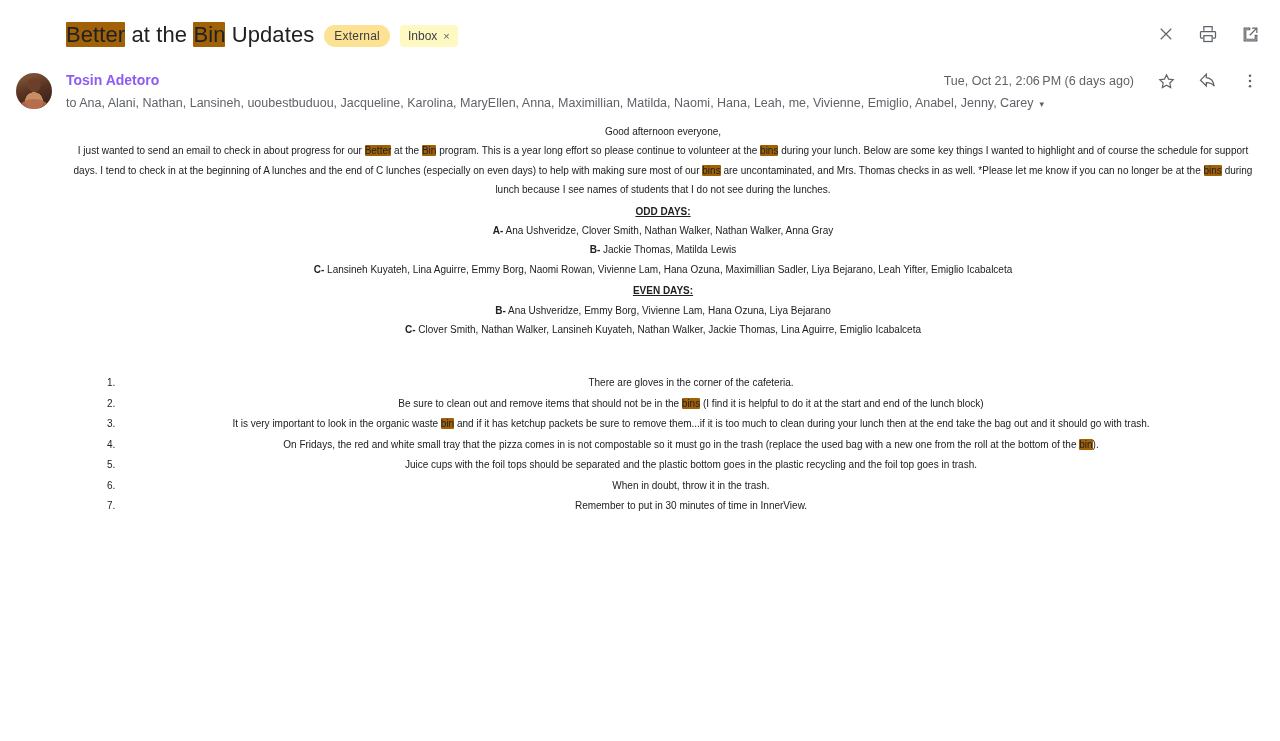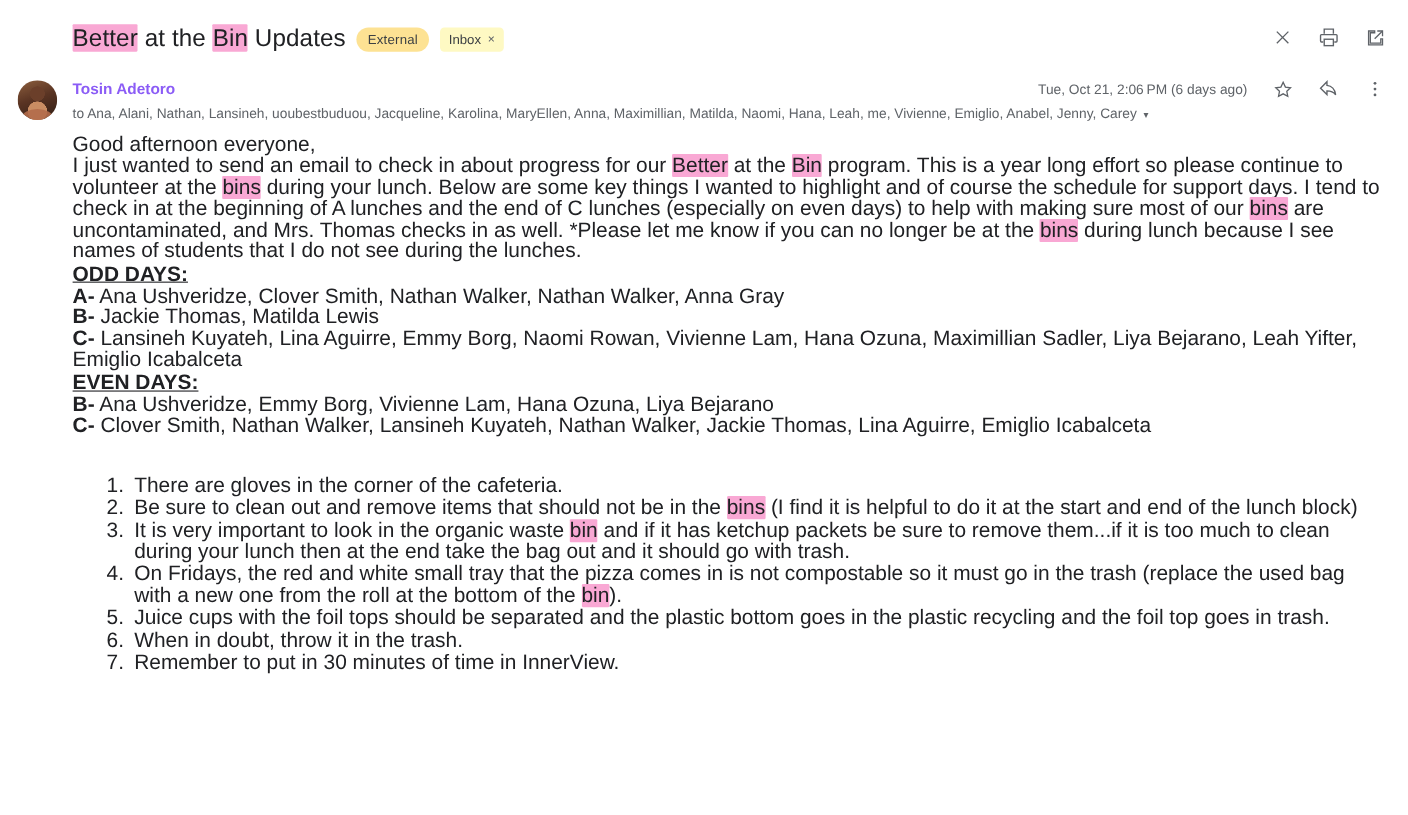--- a/index.html
+++ b/index.html
@@ -38,21 +38,21 @@
     min-width: 0;
   }
   .subject-text {
     font-size: 22px;
     line-height: 30px;
     font-weight: 400;
     color: #202124;
     letter-spacing: 0.1px;
   }
   .hl {
-    background: #f9a8d4;
+    background: #a16207;
     border-radius: 1px;
   }
   .chip-external {
     display: inline-block;
     background: #fde293;
     color: #3c4043;
     font-size: 12px;
     line-height: 14px;
     padding: 4px 10px;
     border-radius: 11px;
@@ -174,23 +174,24 @@
     line-height: 9px;
     position: relative;
     top: 1px;
   }
 
   
   .body {
     margin-top: 11px;
     padding-left: 50px;
     padding-right: 4px;
-    font-size: 19px;
+    font-size: 10px;
     line-height: 19.4px;
     color: #202124;
+    text-align: center;
   }
   .body p { margin: 0; }
   .body .p-intro { margin-bottom: 0; }
   .section-head {
     font-weight: bold;
     text-decoration: underline;
     display: block;
     margin-top: 2px;
   }
   .roster-line { display: block; }

